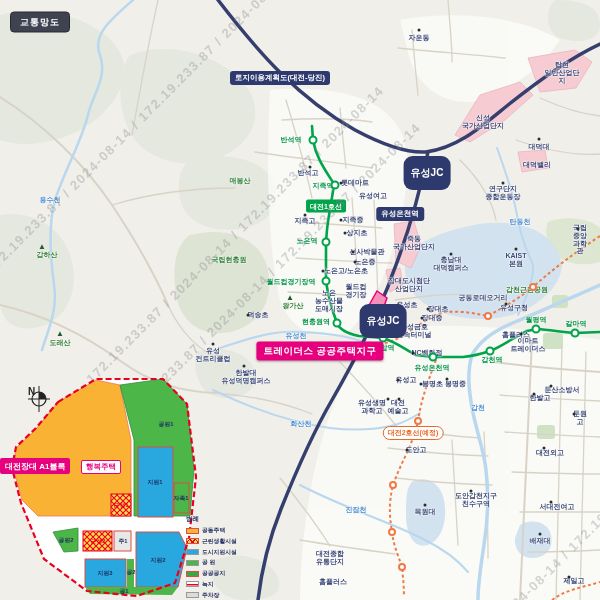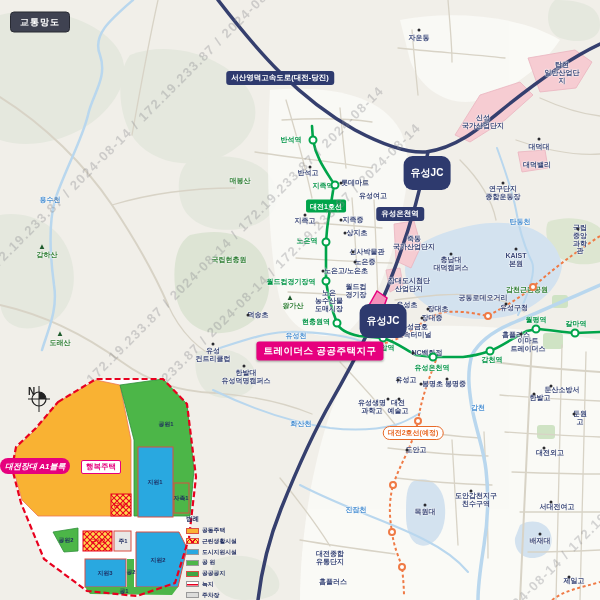--- a/index.html
+++ b/index.html
@@ -25,21 +25,21 @@
   .badge-orange{background:#fff;color:#e86a28;border:1.5px solid #e86a28;font-size:7px;font-weight:700;padding:1px 4px;border-radius:7px;}
   .badge-magenta{background:#e6007e;color:#fff;font-size:9.5px;font-weight:800;padding:3px 7px;border-radius:3px;letter-spacing:.5px;box-shadow:0 1px 2px rgba(0,0,0,.25);}
   .wm{position:absolute;white-space:nowrap;transform:rotate(-45deg);color:rgba(135,135,142,.34);
       font-size:13px;letter-spacing:1.5px;font-weight:600;text-align:center;pointer-events:none;z-index:6;}
   
   .inset-title{position:absolute;left:9px;top:360px;width:170px;height:15px;background:#43454f;color:#fff;
       font-size:7.3px;font-weight:700;display:flex;align-items:center;justify-content:center;border-radius:2px;z-index:8;}
   .zlbl{position:absolute;transform:translate(-50%,-50%);font-size:5.8px;font-weight:700;color:#1d2a5e;white-space:nowrap;z-index:9;}
   .zlbl.red{color:#e8001e;}
   .a1box{position:absolute;left:0;top:458px;background:#e6007e;color:#fff;font-size:8px;font-weight:800;
-      padding:2.5px 5px;border-radius:8px;z-index:10;white-space:nowrap;font-style:italic;}
+      padding:2.5px 5px;border-radius:2px;z-index:10;white-space:nowrap;}
   .a1tag{position:absolute;left:81px;top:460px;background:#fff;color:#e6007e;border:1.5px solid #e6007e;
       font-size:7.5px;font-weight:800;padding:1px 4px;border-radius:2px;z-index:10;white-space:nowrap;}
   .north{position:absolute;left:28px;top:386px;z-index:9;text-align:center;color:#222;}
   .north .n{font-size:10px;font-weight:700;}
   #legend{position:absolute;left:186px;top:515px;z-index:9;}
   #legend .lg-title{font-size:6.5px;font-weight:700;color:#1d2a5e;margin-bottom:2px;}
   .lg-row{display:flex;align-items:center;gap:3px;margin-bottom:1.8px;}
   .sw{width:13px;height:6px;box-sizing:border-box;border:1px solid #999;flex:0 0 auto;}
   .sw-orange{background:#f9b233;border-color:#d94f43;}
   .sw-hatch{background-color:#ffd94d;border-color:#d94f43;
@@ -374,21 +374,21 @@
       <div class="stn" style="left: 536px; top: 329px;"></div>
       <div class="stn" style="left: 575px; top: 333px;"></div>
       <div class="stn org" style="left: 533px; top: 287px;"></div>
       <div class="stn org" style="left: 488px; top: 316px;"></div>
       <div class="stn org" style="left: 352px; top: 347px;"></div>
       <div class="stn org" style="left: 418px; top: 421px;"></div>
       <div class="stn org" style="left: 393px; top: 485px;"></div>
       <div class="stn org" style="left: 392px; top: 532px;"></div>
       <div class="stn org" style="left: 402px; top: 567px;"></div>
       <div class="badge badge-title" style="left: 40px; top: 22px;">교통망도</div>
-      <div class="badge badge-navy" style="left: 280px; top: 78px;">서산영덕고속도로(대전-당진)</div>
+      <div class="badge badge-navy" style="left: 280px; top: 78px;">토지이용계획도(대전-당진)</div>
       <div class="badge badge-navy" style="left: 400px; top: 214px;">유성온천역</div>
       <div class="badge badge-pill" style="left: 427px; top: 148px;">유성JC</div>
       <div class="badge badge-pill" style="left: 383px; top: 296px;">유성JC</div>
       <div class="badge badge-green" style="left: 326px; top: 206px;">대전1호선</div>
       <div class="badge badge-orange" style="left: 413px; top: 433px;">대전2호선(예정)</div>
       <div class="badge badge-magenta" style="left: 320px; top: 351px;">트레이더스 공공주택지구</div>
       <div class="zlbl " style="left: 166px; top: 424px;">공원1</div>
       <div class="zlbl " style="left: 155px; top: 482px;">지원1</div>
       <div class="zlbl " style="left: 181px; top: 498px;">자족1</div>
       <div class="zlbl red" style="left: 121px; top: 505px;">근생1</div>

